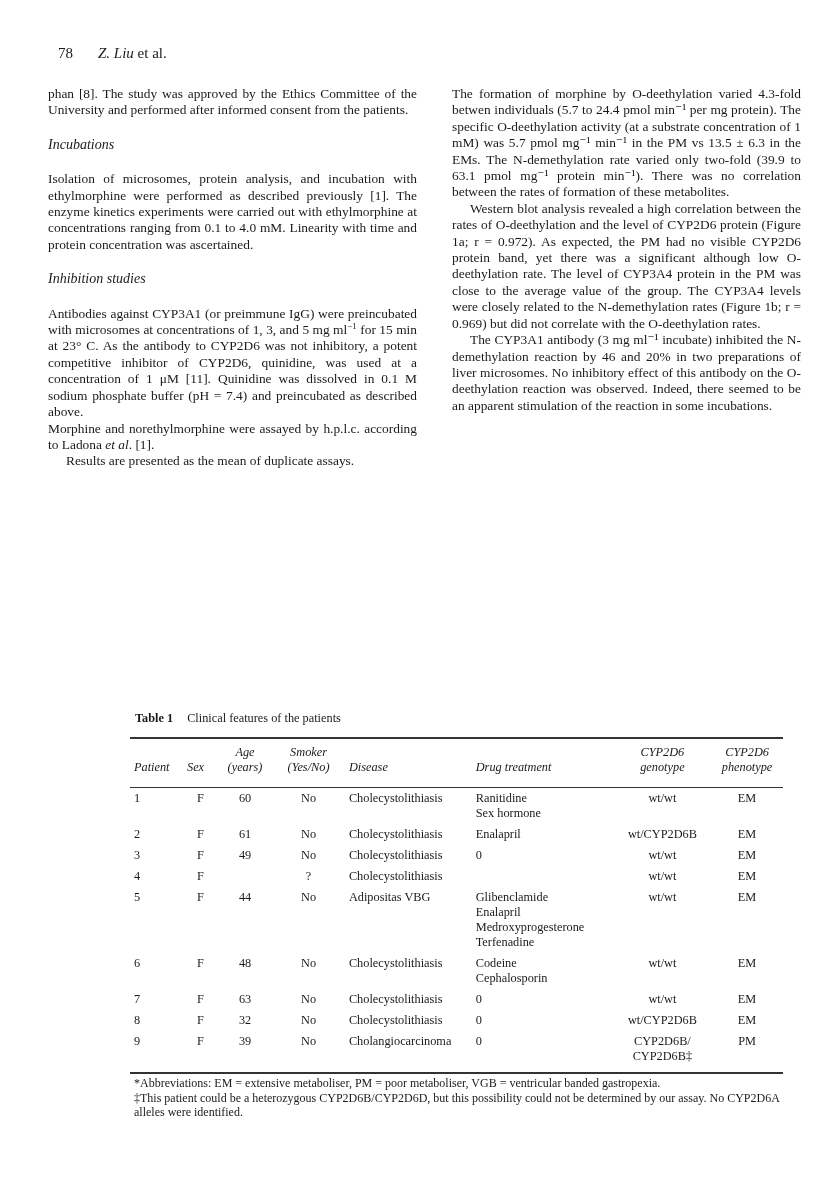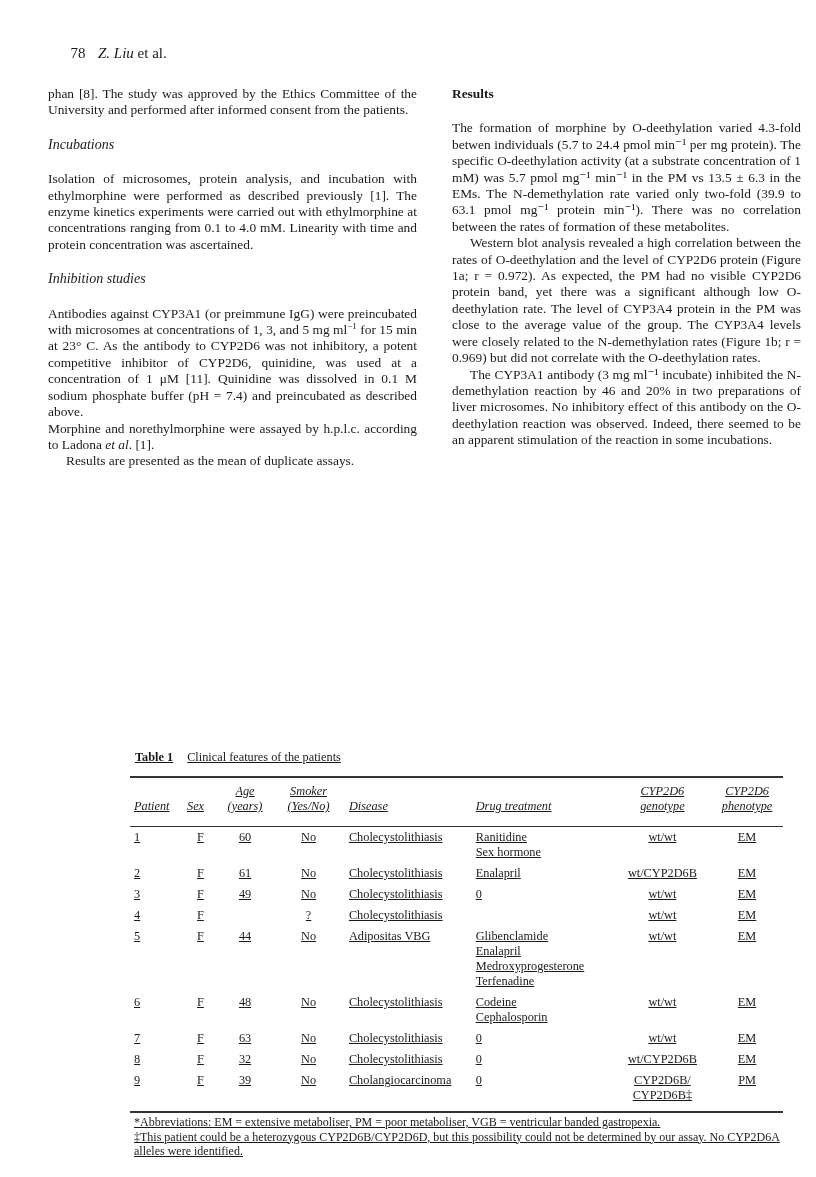--- a/index.html
+++ b/index.html
@@ -5,33 +5,33 @@
   html, body { margin: 0; padding: 0; background: #ffffff; }
   body {
     width: 816px; height: 1177px; position: relative; overflow: hidden;
     font-family: "Liberation Serif", "DejaVu Serif", serif;
     color: #1a1a1a;
   }
   .running-head {
     position: absolute; left: 58px; top: 44px;
     font-size: 15px; line-height: 18px;
   }
-  .running-head .pageno { display: inline-block; width: 40px; text-align: center; }
+  .running-head .pageno { display: inline-block; width: 40px; }
   .running-head .auth i { font-style: italic; }
 
   .col { position: absolute; top: 86px; font-size: 13.4px; line-height: 16.4px; text-align: justify; }
   .col-left { left: 48px; width: 369px; }
   .col-right { left: 452px; width: 349px; }
   .col p { margin: 0; }
   .col p.indent { text-indent: 18px; }
   .col h3.sec-ital { font-style: italic; font-weight: normal; font-size: 14px; margin: 18px 0 18px 0; }
   .col h3.sec-bold { font-weight: bold; font-size: 13.4px; margin: 0 0 18px 0; }
   sup { font-size: 9px; line-height: 0; vertical-align: 5px; }
 
-  .table-wrap { position: absolute; left: 130px; top: 750px; width: 653px; font-size: 12.3px; line-height: 15px; text-decoration: underline; }
+  .table-wrap { position: absolute; left: 130px; top: 711px; width: 653px; font-size: 12.3px; line-height: 15px; }
   .table-title { margin: 0 0 11px 5px; font-size: 12.3px; }
   .table-title b { margin-right: 14px; }
   table { border-collapse: collapse; width: 100%; }
   thead tr { border-top: 2px solid #333; border-bottom: 1.5px solid #333; }
   th { font-style: italic; font-weight: normal; text-align: left; vertical-align: bottom; padding: 6px 4px 12px 4px; line-height: 15px; }
   td { vertical-align: top; padding: 3px 4px 3px 4px; line-height: 15px; }
   tbody tr:last-child { border-bottom: 2px solid #333; }
   tbody tr:last-child td { padding-bottom: 8px; }
   .c { text-align: center; }
   .c-pat { width: 48px; }
@@ -60,21 +60,20 @@
   <p>Isolation of microsomes, protein analysis, and incubation with ethylmorphine were performed as described previously [1]. The enzyme kinetics experiments were carried out with ethylmorphine at concentrations ranging from 0.1 to 4.0 mM. Linearity with time and protein concentration was ascertained.</p>
 
   <h3 class="sec-ital">Inhibition studies</h3>
   <p><span>Antibodies against CYP3A1 (or preimmune IgG) were preincubated with microsomes at concentrations of 1, 3, and 5 mg ml</span><sup>−1</sup><span> for 15 min at 23° C. As the antibody to CYP2D6 was not inhibitory, a potent competitive inhibitor of CYP2D6, quinidine, was used at a concentration of 1 μM [11]. Quinidine was dissolved in 0.1 M sodium phosphate buffer (pH = 7.4) and preincubated as described above.</span></p>
 
   <p><span>Morphine and norethylmorphine were assayed by h.p.l.c. according to Ladona </span><i>et al</i><span>. [1].</span></p>
   <p class="indent">Results are presented as the mean of duplicate assays.</p>
 </div>
 
 <div class="col col-right">
-  <h3 class="sec-bold">Results</h3>
   <p>The formation of morphine by O-deethylation varied 4.3-fold betwen individuals (5.7 to 24.4 pmol min⁻¹ per mg protein). The specific O-deethylation activity (at a substrate concentration of 1 mM) was 5.7 pmol mg⁻¹ min⁻¹ in the PM vs 13.5 ± 6.3 in the EMs. The N-demethylation rate varied only two-fold (39.9 to 63.1 pmol mg⁻¹ protein min⁻¹). There was no correlation between the rates of formation of these metabolites.</p>
   <p class="indent">Western blot analysis revealed a high correlation between the rates of O-deethylation and the level of CYP2D6 protein (Figure 1a; r = 0.972). As expected, the PM had no visible CYP2D6 protein band, yet there was a significant although low O-deethylation rate. The level of CYP3A4 protein in the PM was close to the average value of the group. The CYP3A4 levels were closely related to the N-demethylation rates (Figure 1b; r = 0.969) but did not correlate with the O-deethylation rates.</p>
   <p class="indent">The CYP3A1 antibody (3 mg ml⁻¹ incubate) inhibited the N-demethylation reaction by 46 and 20% in two preparations of liver microsomes. No inhibitory effect of this antibody on the O-deethylation reaction was observed. Indeed, there seemed to be an apparent stimulation of the reaction in some incubations.</p>
 </div>
 
 <div class="table-wrap">
   <p class="table-title"><b>Table 1</b><span>Clinical features of the patients</span></p>
   <table>
     <thead>
       <tr>

